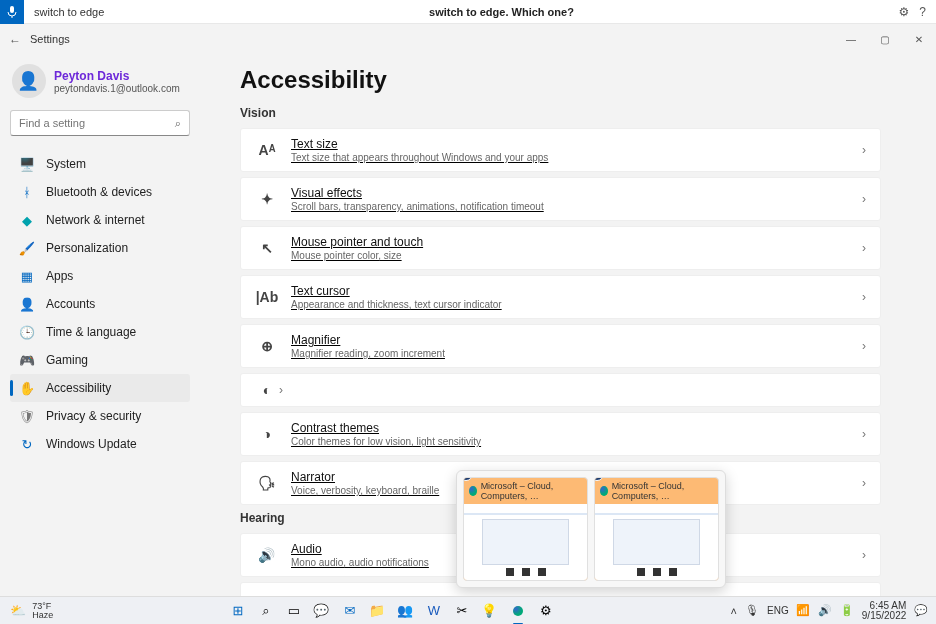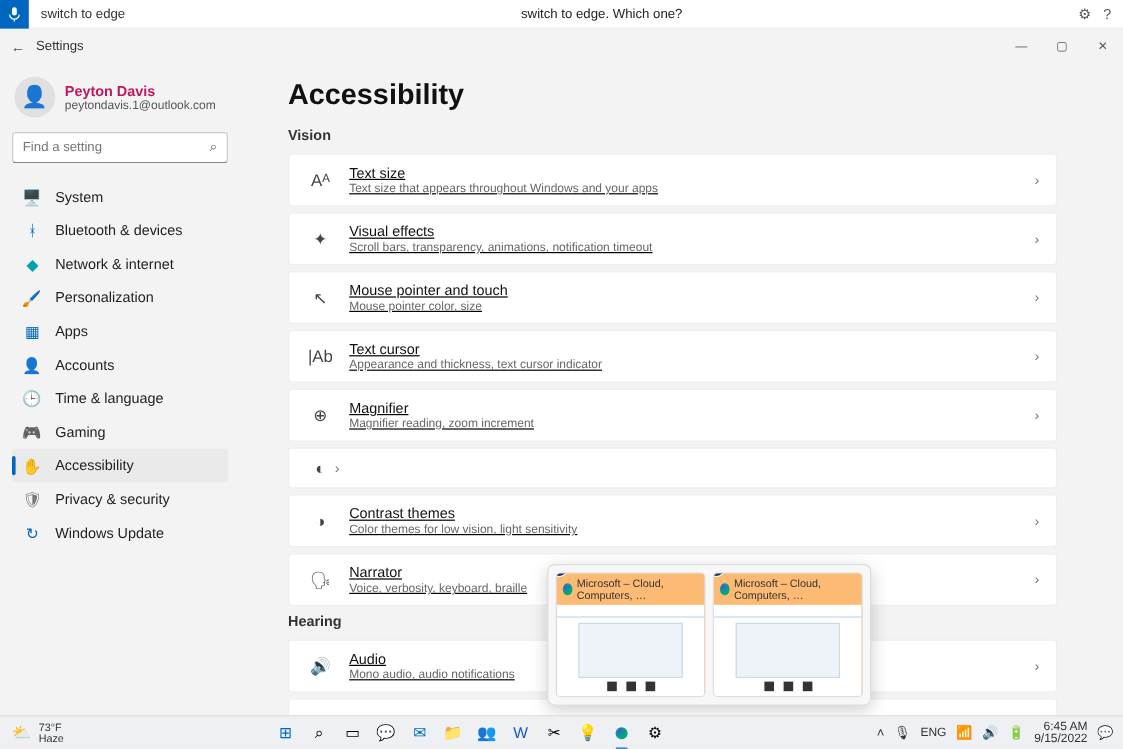--- a/index.html
+++ b/index.html
@@ -2,53 +2,53 @@
 <html><head>
 <meta charset="utf-8">
 <style>
   * { box-sizing: border-box; margin: 0; padding: 0; font-family: "Segoe UI", Arial, sans-serif; }
   body { width: 936px; height: 624px; overflow: hidden; background: #f3f3f3; position: relative; }
 
   
   .search-bar { display: flex; align-items: center; height: 24px; background: #ffffff; border-bottom: 1px solid #e8e8e8; }
   .mic-btn { width: 24px; height: 24px; background: #0067c0; display: flex; align-items: center; justify-content: center; color: #fff; }
   .search-text { padding-left: 10px; font-size: 11px; color: #333; flex: 0 0 auto; }
-  .center-text { flex: 1; text-align: center; font-size: 11px; font-weight: 400; color: #222; }
+  .center-text { flex: 1; text-align: center; font-size: 11px; font-weight: 700; color: #222; }
   .top-icons { display:flex; align-items:center; gap:10px; padding-right:10px; color:#555; font-size:12px;}
   .top-icons span { cursor: pointer; }
 
   
   .title-row { height: 30px; display: flex; align-items: center; position: relative; background:#f3f3f3;}
   .back-btn { width: 30px; text-align: center; color: #555; font-size: 12px; cursor: pointer; }
   .app-title { font-size: 11px; color: #333; }
   .window-ctrls { position: absolute; right: 0; top: 0; display: flex; height: 30px; }
   .window-ctrls div { width: 34px; display: flex; align-items: center; justify-content: center; color: #555; font-size: 10px; cursor: pointer; }
 
   
   .main { display: flex; height: calc(624px - 24px - 30px - 28px); }
   .sidebar { width: 200px; padding: 10px 10px 0 10px; }
   .profile { display: flex; align-items: center; margin-bottom: 12px; padding-left:2px;}
   .avatar { width: 34px; height: 34px; border-radius: 50%; background: #e0e0e0; display:flex; align-items:center; justify-content:center; color:#888; font-size:18px; margin-right:8px;}
-  .profile .name { font-size: 12px; font-weight: 600; color: #be185d; }
+  .profile .name { font-size: 12px; font-weight: 600; color: #6d28d9; }
   .profile .email { font-size: 10px; color: #555; }
   .find-box { display: flex; align-items: center; border: 1px solid #ccc; border-radius: 3px; background: #fff; height: 26px; padding: 0 8px; margin-bottom: 14px; border-bottom: 1.5px solid #888;}
   .find-box input { border: none; outline: none; flex: 1; font-size: 11px; background: transparent; }
   .find-box .srch { color: #666; font-size: 11px; }
 
   .nav-item { display: flex; align-items: center; height: 28px; padding: 0 8px; border-radius: 3px; font-size: 12px; color: #222; cursor: pointer; position: relative; }
   .nav-item .icn { width: 18px; height: 18px; margin-right: 10px; display: flex; align-items: center; justify-content: center; font-size: 13px; }
   .nav-item.selected { background: #eaeaea; }
   .nav-item.selected::before { content:""; position:absolute; left:0; top:6px; bottom:6px; width:3px; background:#0067c0; border-radius:2px;}
 
   
   .content { flex: 1; padding: 12px 55px 10px 40px; overflow: hidden; }
   .content h1 { font-size: 24px; font-weight: 600; margin-bottom: 12px; color:#111;}
   .section-h { font-size: 12px; font-weight: 700; color: #333; margin: 6px 0 8px 0; }
   .card { background: #fff; border: 1px solid #eee; border-radius: 3px; display: flex; align-items: center; padding: 8px 14px; margin-bottom: 5px; cursor: pointer; }
-  .card .cicon { width: 24px; text-align: center; color: #444; font-size: 14px; }
+  .card .cicon { width: 24px; text-align: center; color: #444; font-size: 14px; font-weight: bold; }
   .card .ctext { flex: 1; padding-left: 12px; text-decoration: underline; }
   .card .ctitle { font-size: 12px; color: #111; }
   .card .csub { font-size: 10px; color: #666; margin-top: 1px; }
   .card .chev { color: #777; font-size: 12px; }
 
   
   .popup { position: absolute; left: 456px; bottom: 36px; width: 270px; background: #f7f7f7; border: 1px solid #ddd; border-radius: 6px; box-shadow: 0 4px 14px rgba(0,0,0,0.18); padding: 6px; display: flex; gap: 6px; }
   .thumb { flex:1; background: #fdba74; border: 1px solid #e0e0e0; border-radius: 4px; overflow: hidden; cursor: pointer; position: relative;}
   .thumb .thead { display: flex; align-items: center; padding: 3px 5px; font-size: 9px; color: #333; gap:4px;}
   .edge-dot { width: 10px; height: 10px; border-radius: 50%; background: radial-gradient(circle at 30% 30%, #36c 0%, #0a7 60%); display:inline-block;}

